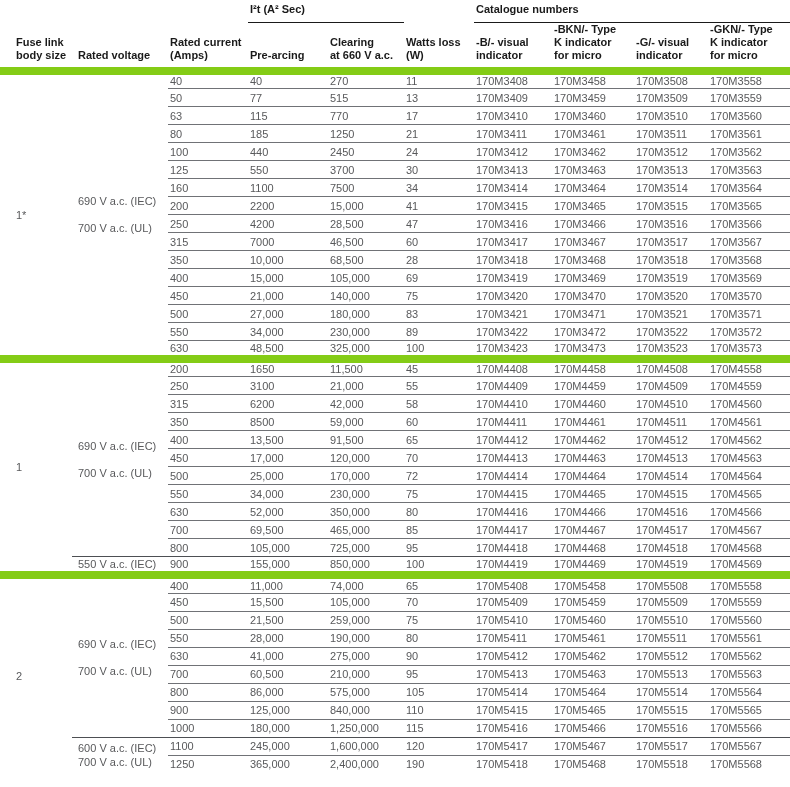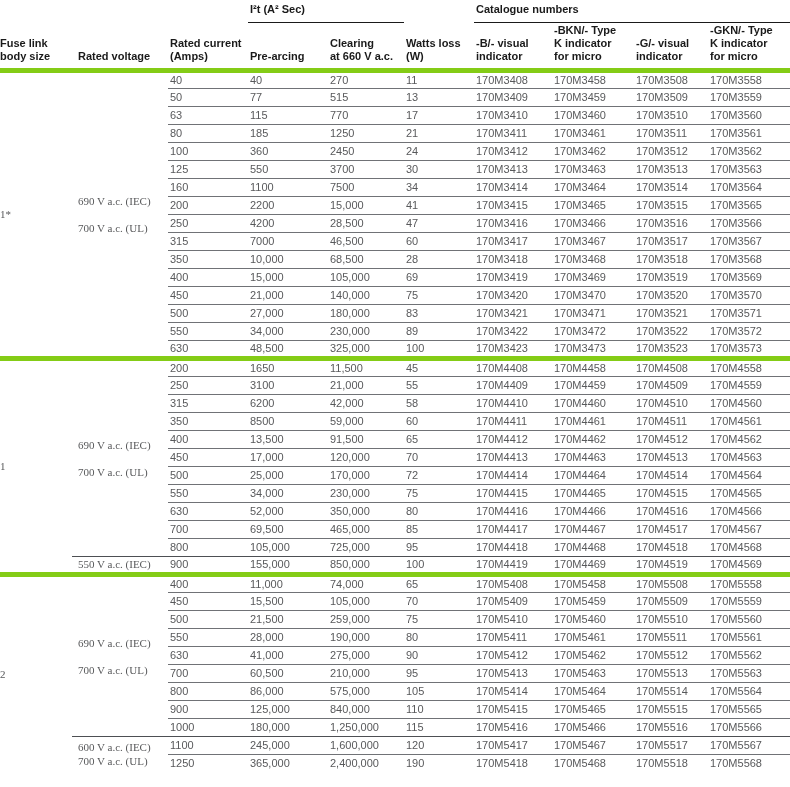--- a/index.html
+++ b/index.html
@@ -9,32 +9,32 @@
 
   
   thead th { text-align: left; font-weight: bold; color: #1a1a1a; font-size: 11px; line-height: 13px; }
   tr.h1 { height: 22px; }
   tr.h1 th { vertical-align: top; padding-top: 3px; }
   tr.h1 th.grp { border-bottom: 1.5px solid #1a1a1a; padding-left: 2px; }
   tr.h2 { height: 48px; }
   tr.h2 th { vertical-align: bottom; padding-bottom: 5px; border-bottom: 2px solid #14b8a6; }
 
   
-  .p-body { padding-left: 0; }
+  .p-body { padding-left: 16px; }
   .p-volt { padding-left: 6px; }
   .p-data { padding-left: 2px; }
 
   
   tbody tr { height: 18px; }
   tbody td { font-size: 11px; color: #58595b; vertical-align: middle; }
   td.c-data { border-top: 1px solid #707276; }
-  tr.group-start td { border-top: 5px solid #84cc16; }
+  tr.group-start td { border-top: 8px solid #84cc16; }
   tr.subgroup-start td { border-top: 1px solid #4d4f53; }
 
-  td.c-body, td.c-volt { vertical-align: middle; font-family: Liberation Serif, serif; }
+  td.c-body, td.c-volt { vertical-align: middle; }
   .vline { line-height: 14px; }
   .vline.gap { margin-top: 13px; }
 </style>
 </head>
 <body>
 
 <table>
   <colgroup>
     <col style="width:72px">
       <col style="width:96px">
@@ -115,21 +115,21 @@
         <td class="c-data p-data">185</td>
         <td class="c-data p-data">1250</td>
         <td class="c-data p-data">21</td>
         <td class="c-data p-data">170M3411</td>
         <td class="c-data p-data">170M3461</td>
         <td class="c-data p-data">170M3511</td>
         <td class="c-data p-data">170M3561</td>
       </tr>
       <tr>
         <td class="c-data p-data">100</td>
-        <td class="c-data p-data">360</td>
+        <td class="c-data p-data">440</td>
         <td class="c-data p-data">2450</td>
         <td class="c-data p-data">24</td>
         <td class="c-data p-data">170M3412</td>
         <td class="c-data p-data">170M3462</td>
         <td class="c-data p-data">170M3512</td>
         <td class="c-data p-data">170M3562</td>
       </tr>
       <tr>
         <td class="c-data p-data">125</td>
         <td class="c-data p-data">550</td>

